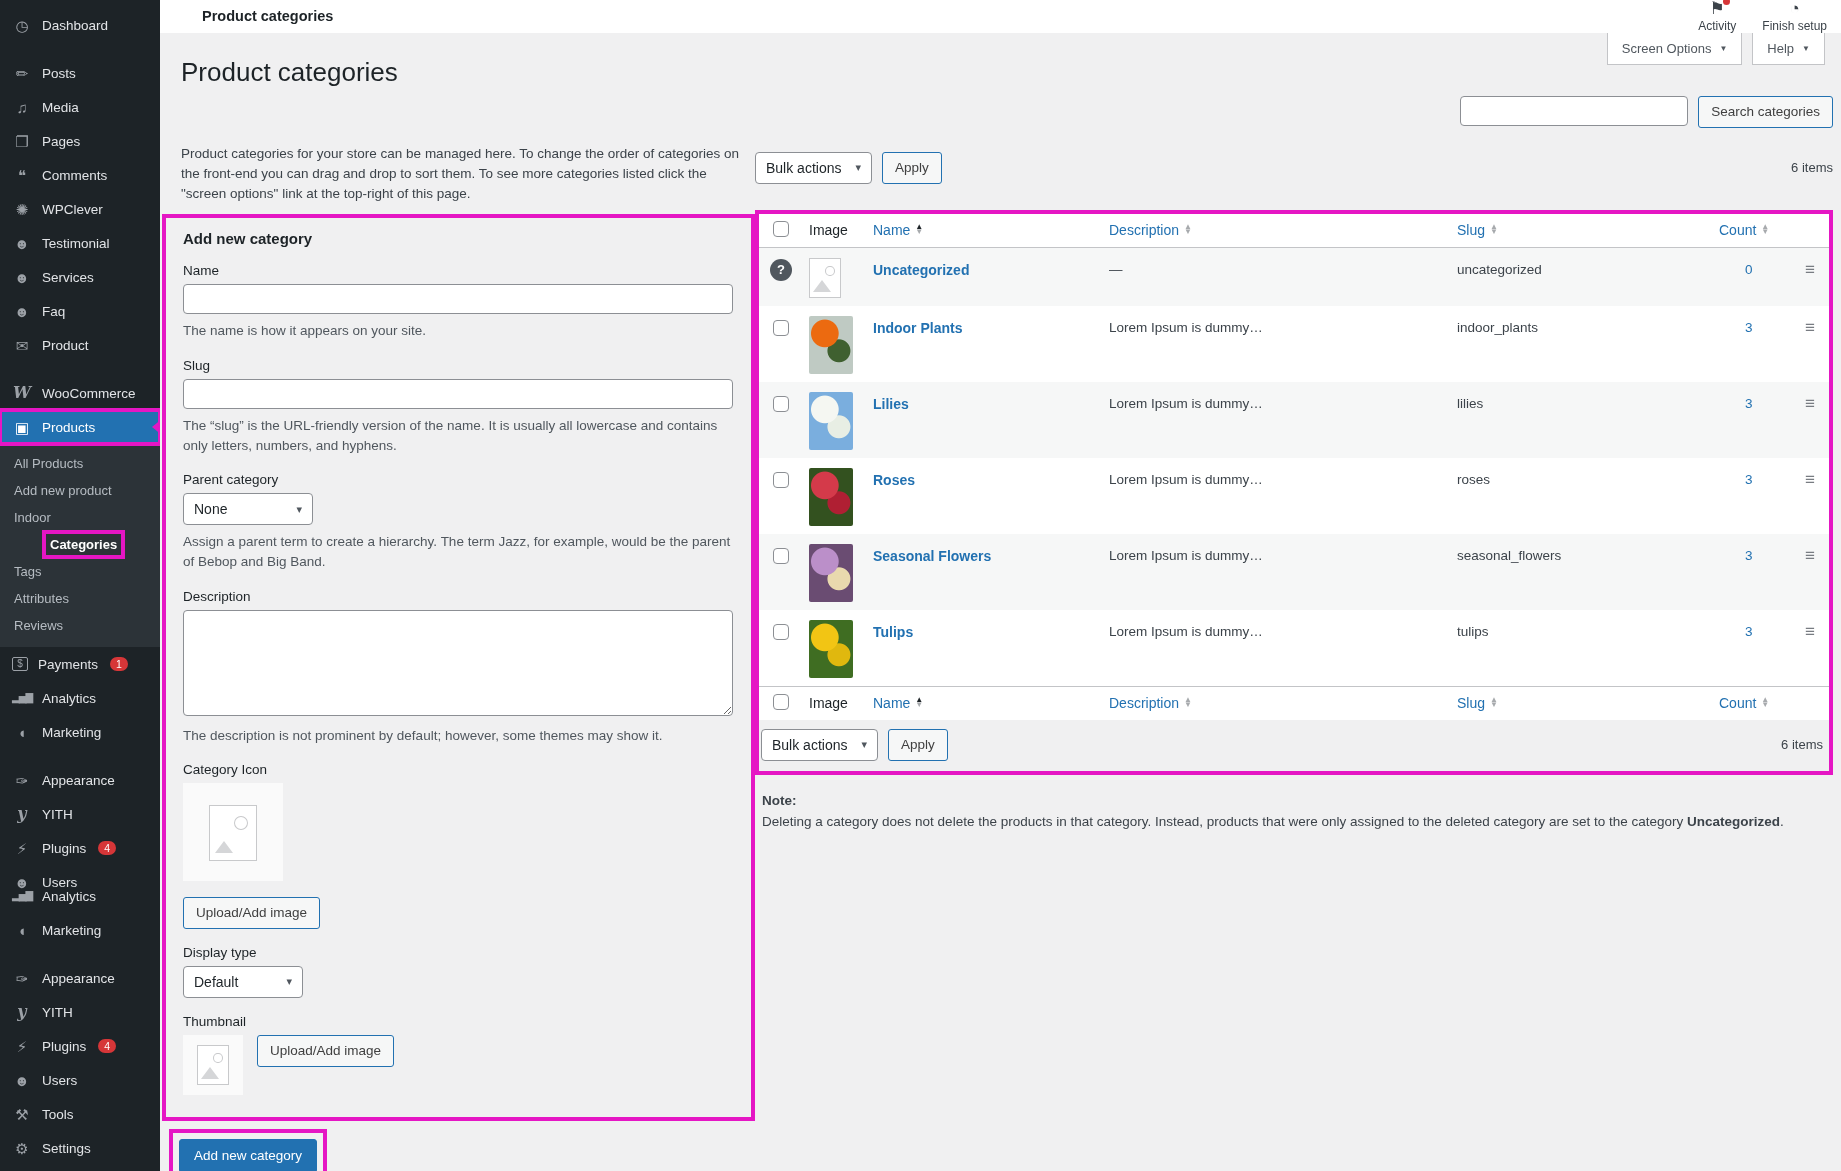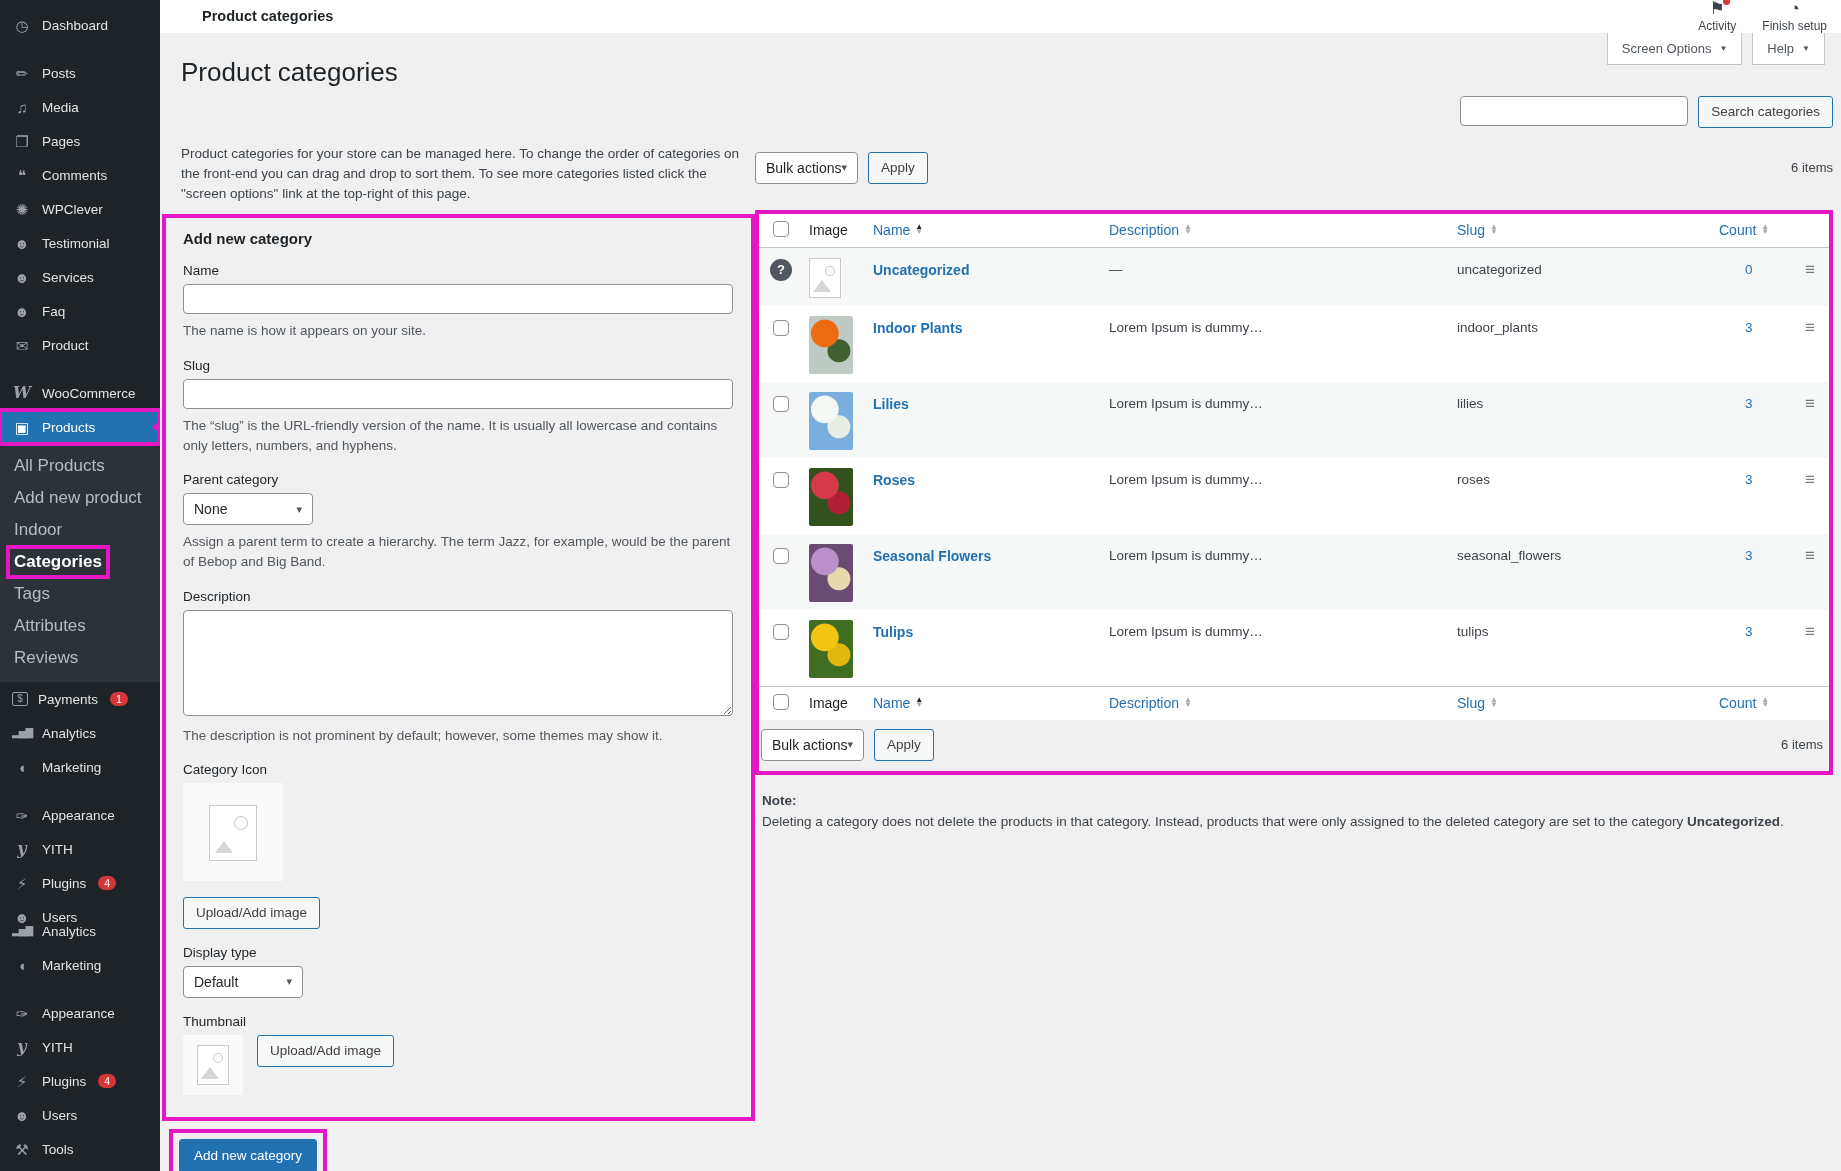--- a/index.html
+++ b/index.html
@@ -13,25 +13,25 @@
   .menu-item .mi-icon { width:20px; min-width:20px; text-align:center; color:#9ca1a7; font-size:15px; line-height:1; }
   .menu-item .mi-icon.small { font-size:10px; letter-spacing:-1px; }
   .menu-item .mi-icon.serif { font-family:"DejaVu Serif",serif; font-style:italic; font-weight:bold; font-size:16px; }
   .menu-item .mi-icon.boxed { border:1.5px solid #9ca1a7; border-radius:2px; width:16px; min-width:16px; height:14px; font-size:10px; display:flex; align-items:center; justify-content:center; }
   .menu-item.active { background:#2271b1; color:#fff; }
   .menu-item.active .mi-icon { color:#fff; }
   .menu-item.overlap { margin-top:-20px; }
   .menu-sep { height:14px; }
   .badge { background:#d63638; color:#fff; border-radius:9px; font-size:10.5px; padding:1px 6px; margin-left:2px; }
   .submenu { background:#2c3338; padding:6px 0 8px; }
-  .submenu-item { padding:5px 0 5px 12px; font-size:17px; color:#b6bcc2; cursor:pointer; }
+  .submenu-item { padding:5px 0 5px 12px; font-size:13px; color:#b6bcc2; cursor:pointer; }
   .submenu-item .sub-label { display:inline-block; padding:1px 2px; }
   .submenu-item.current .sub-label { color:#fff; font-weight:bold; }
   .ann-row { outline:4px solid #e516c4; outline-offset:-2px; }
-  .ann-box { outline:4px solid #e516c4; outline-offset:2px; }
+  .ann-box { outline:4px solid #e516c4; outline-offset:2px;margin-left:36px; }
   .active-arrow { position:absolute; right:-2px; top:9px; width:0; height:0; border-top:8px solid transparent; border-bottom:8px solid transparent; border-right:10px solid #e516c4; }
 
   
   .main { flex:1; display:flex; flex-direction:column; }
   .topbar { height:56px; background:#fff; display:flex; align-items:center; }
   .topbar-title { font-weight:bold; font-size:14.5px; margin-left:42px; }
   .topbar-actions { margin-left:auto; display:flex; gap:26px; margin-right:14px; }
   .topbar-action { display:flex; flex-direction:column; align-items:center; font-size:12px; color:#3c434a; cursor:pointer; }
   .topbar-action .tb-icon { font-size:17px; line-height:1.1; position:relative; color:#3c434a; }
   .tb-icon .dot { position:absolute; top:-2px; right:-5px; width:7px; height:7px; background:#d63638; border-radius:50%; }
@@ -45,21 +45,21 @@
   .columns { display:flex; }
   .left-col { width:595px; min-width:595px; }
   .right-col { flex:1; padding-right:8px; }
 
   .intro { margin:56px 0 0 21px; width:562px; color:#3c434a; line-height:1.5; }
   .form-box { margin:10px 0 0 2px; border:4px solid #e516c4; padding:12px 18px 22px 17px; }
   .form-box h2 { font-size:15px; margin-bottom:16px; }
   .flabel { display:block; margin:16px 0 6px; color:#1d2327; }
   .txt { width:100%; height:30px; border:1px solid #8c8f94; border-radius:4px; background:#fff; padding:0 8px; font-size:14px; }
   .help { color:#50575e; margin-top:7px; line-height:1.5; }
-  .select { display:inline-flex; align-items:center; justify-content:space-between; height:32px; background:#fff; border:1px solid #8c8f94; border-radius:4px; padding:0 10px 0 10px; font-size:14px; cursor:pointer; }
+  .select { display:inline-flex; align-items:center; justify-content:space-between; gap:14px; height:32px; background:#fff; border:1px solid #8c8f94; border-radius:4px; padding:0 10px 0 10px; font-size:14px; cursor:pointer; }
   .select .caret { font-size:11px; color:#50575e; }
   textarea.desc { width:100%; height:106px; border:1px solid #8c8f94; border-radius:4px; background:#fff; resize:both; }
   .icon-ph-outer { width:100px; height:98px; background:#fafafa; margin-top:6px; display:flex; align-items:flex-start; justify-content:center; padding-top:22px; }
   .img-ph { position:relative; background:#fff; border:1px solid #c8c9cb; }
   .img-ph.big { width:48px; height:56px; }
   .img-ph.small { width:32px; height:40px; }
   .img-ph::before { content:""; position:absolute; top:18%; right:18%; width:26%; height:22%; border:1px solid #c8c9cb; border-radius:50%; }
   .img-ph::after { content:""; position:absolute; bottom:12%; left:10%; width:0; height:0; border-left:9px solid transparent; border-right:9px solid transparent; border-bottom:12px solid #d5d6d8; }
   .btn-secondary { background:#f6f7f7; border:1px solid #2271b1; color:#404040; border-radius:3px; height:32px; padding:0 12px; font-size:13.5px; cursor:pointer; font-family:inherit; }
   .upload-row { margin-top:16px; }

